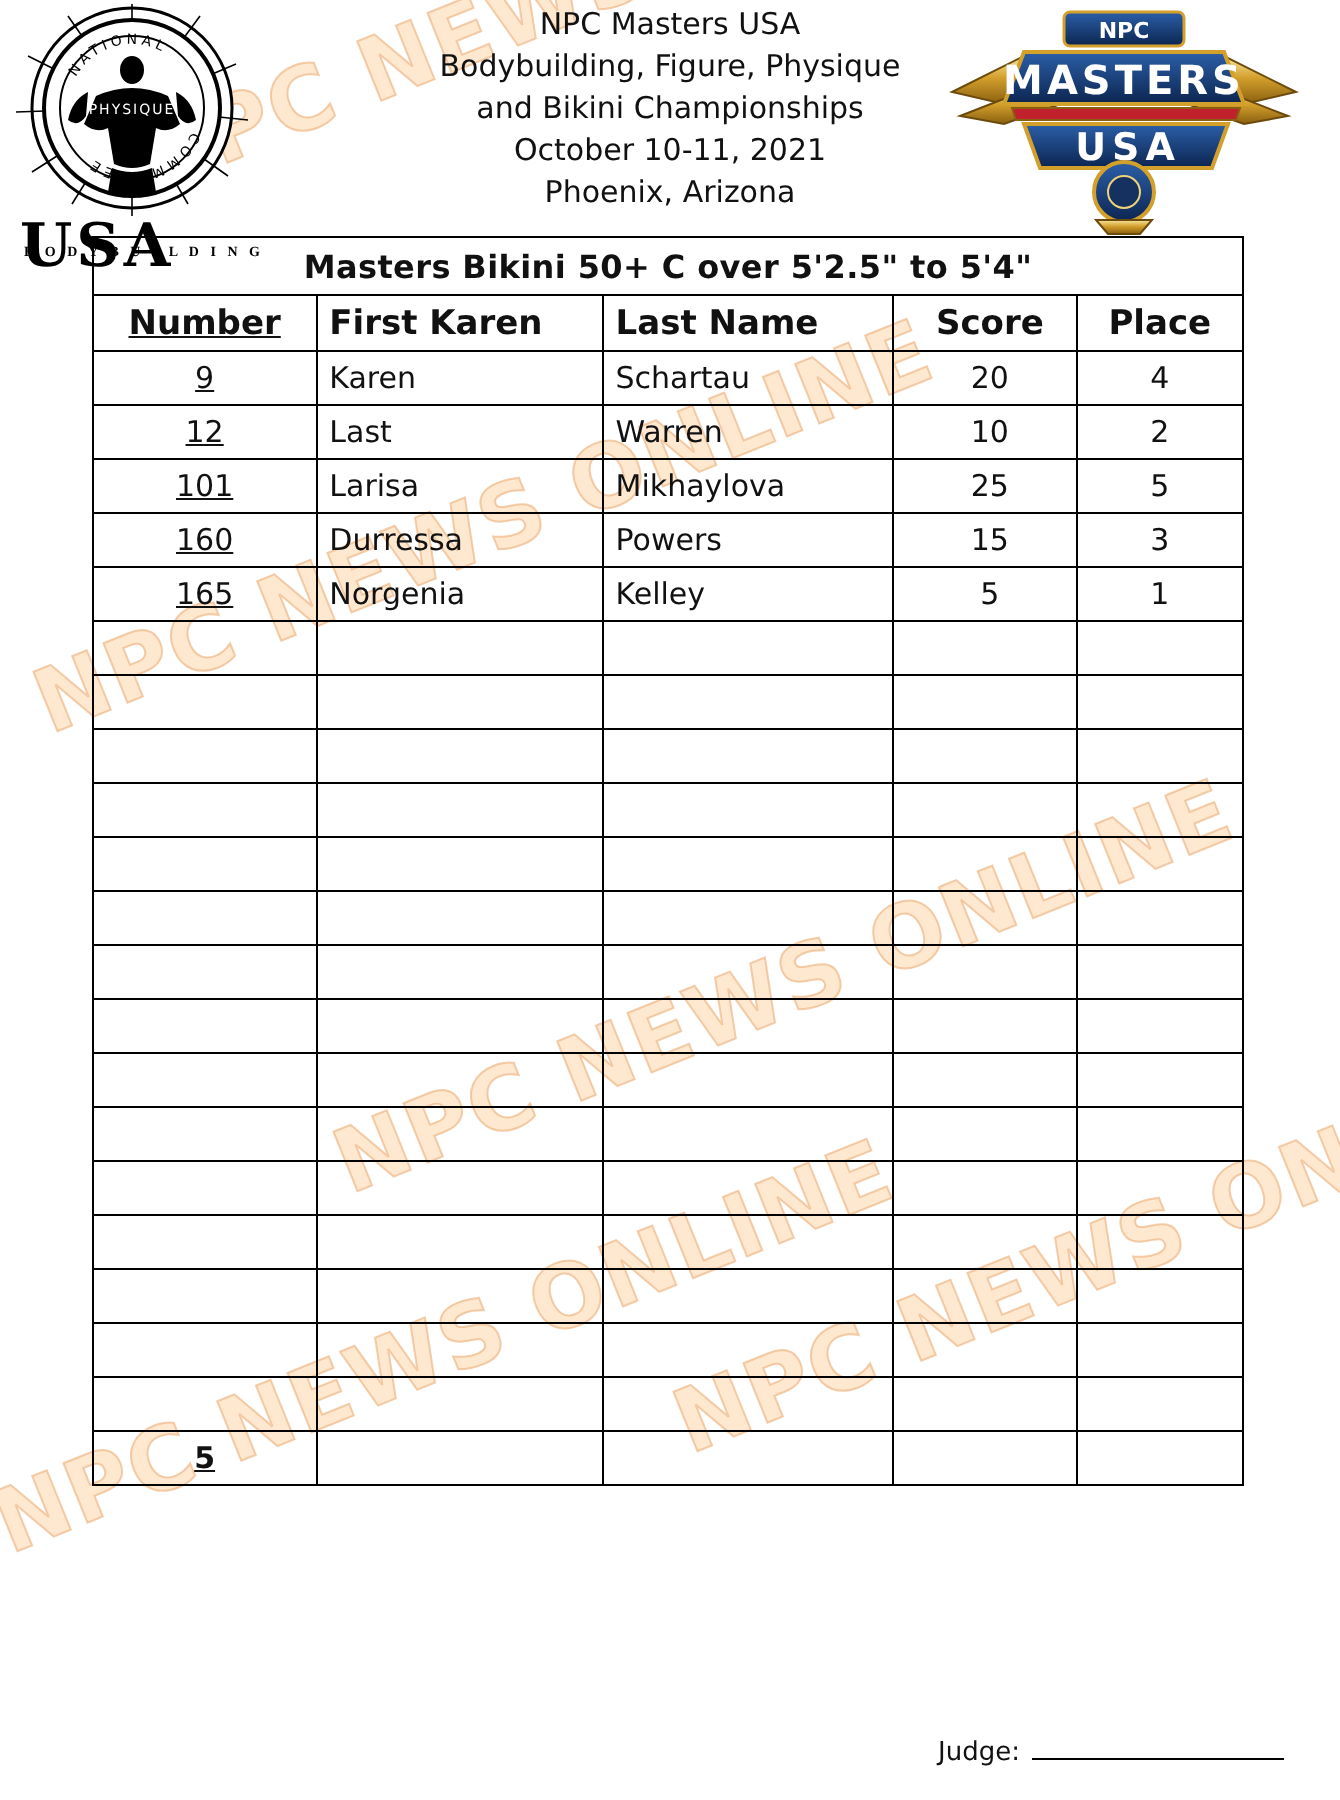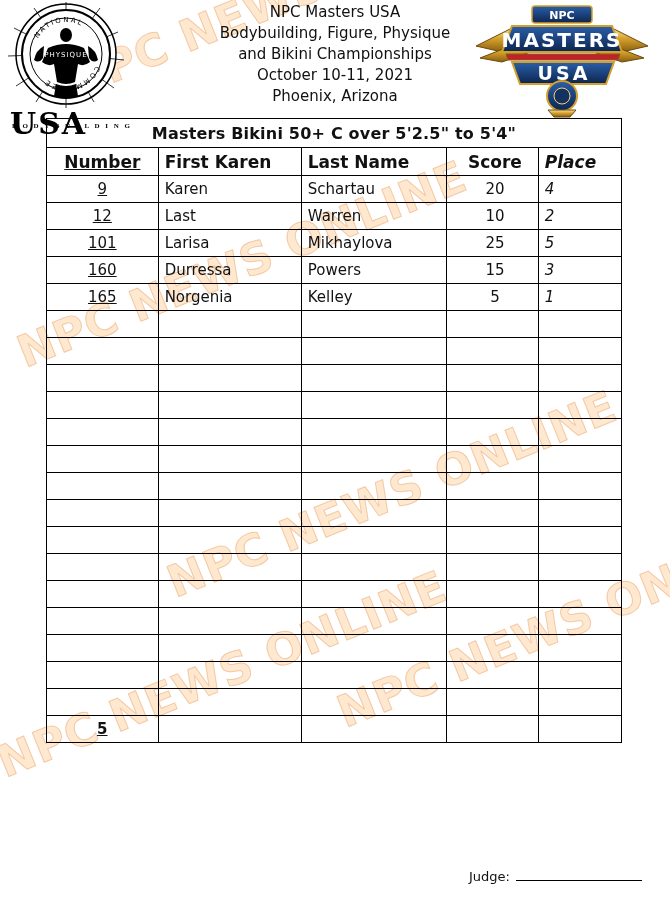--- a/index.html
+++ b/index.html
@@ -128,21 +128,21 @@
   thead th {
     font-weight: bold;
     font-size: 17px;
     text-align: center;
     height: 27px;
   }
   .c-number { width: 108px; text-align: center; text-decoration: underline; }
   .c-first  { width: 156px; text-align: left; }
   .c-last   { width: 152px; text-align: left; }
   .c-score  { width: 82px;  text-align: center; padding-left: 11px; }
-  .c-place  { width: 78px;  text-align: left; font-style: italic; }
+  .c-place  { width: 78px;  text-align: center; }
 
   tbody td { font-size: 15px; }
   .total-row td { font-weight: bold; }
 
   
   .judge {
     position: absolute;
     right: 28px;
     bottom: 16px;
     font-size: 13px;

